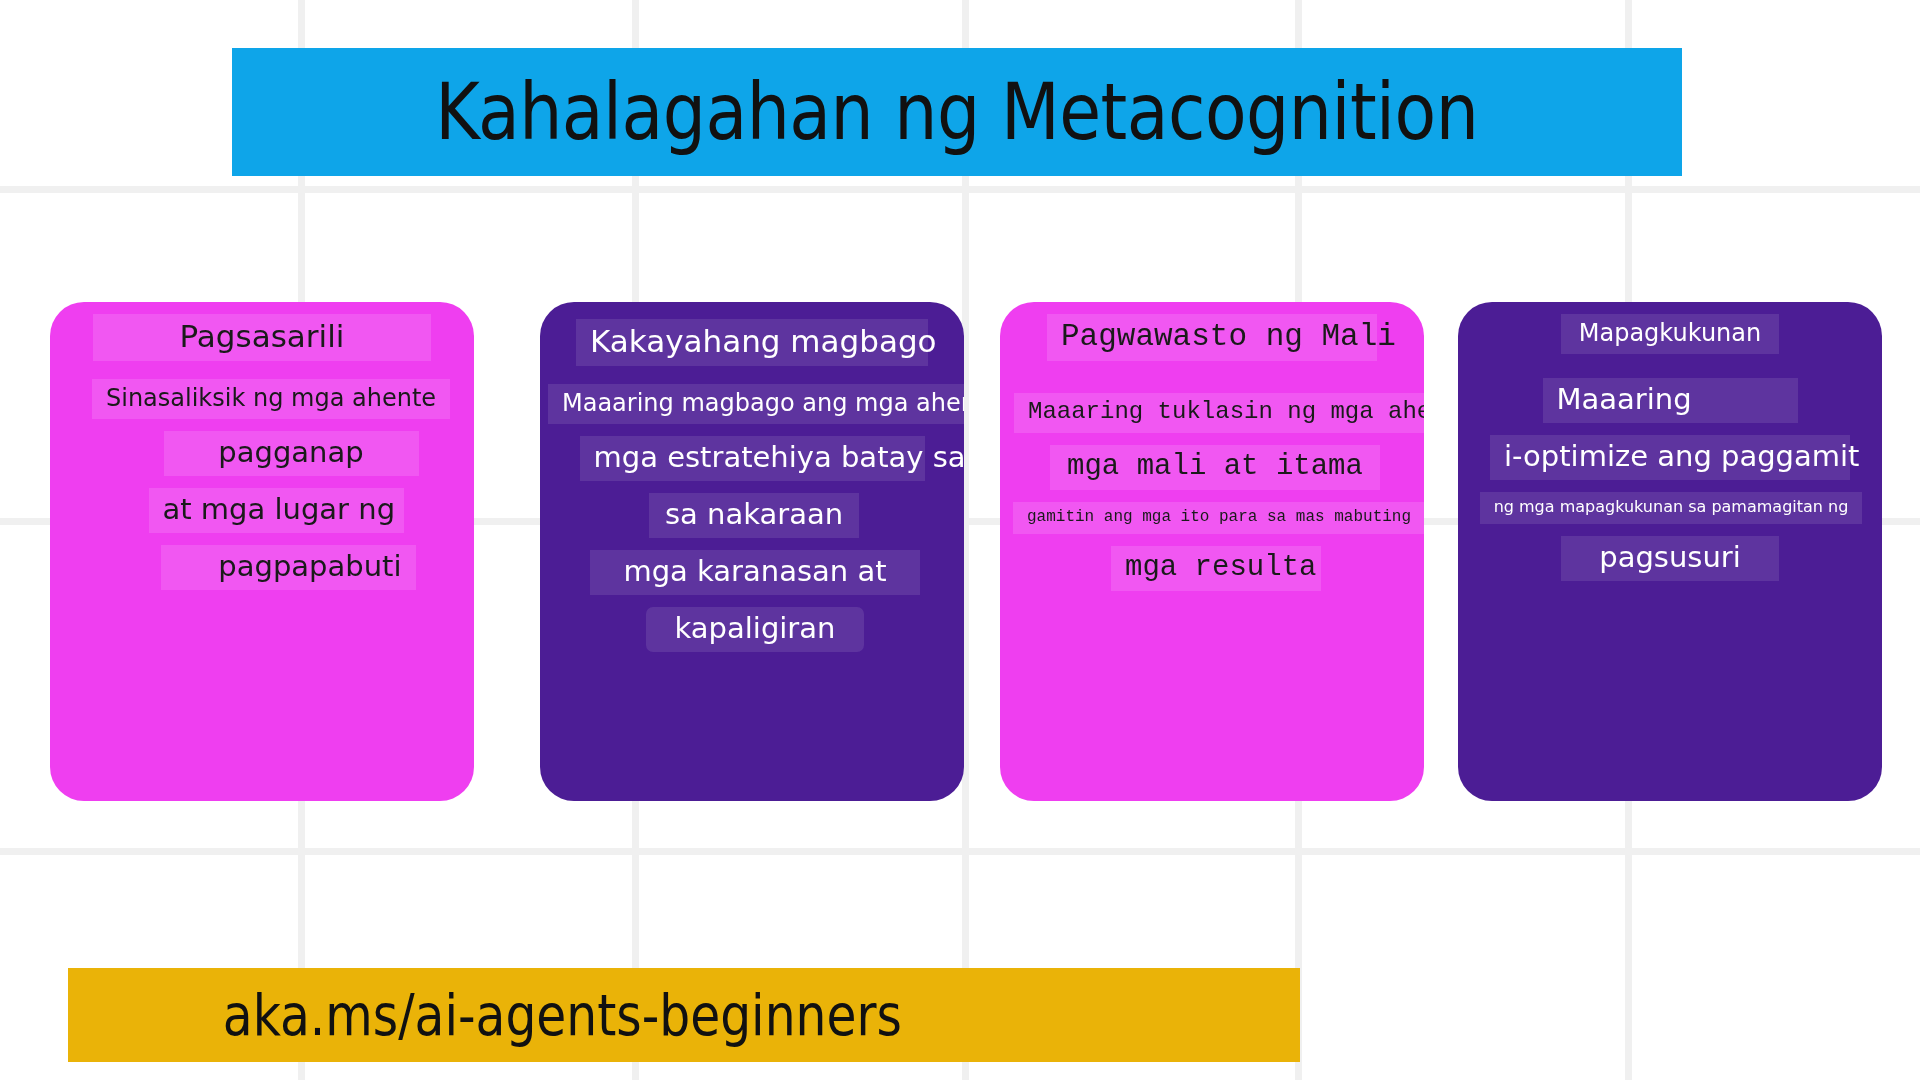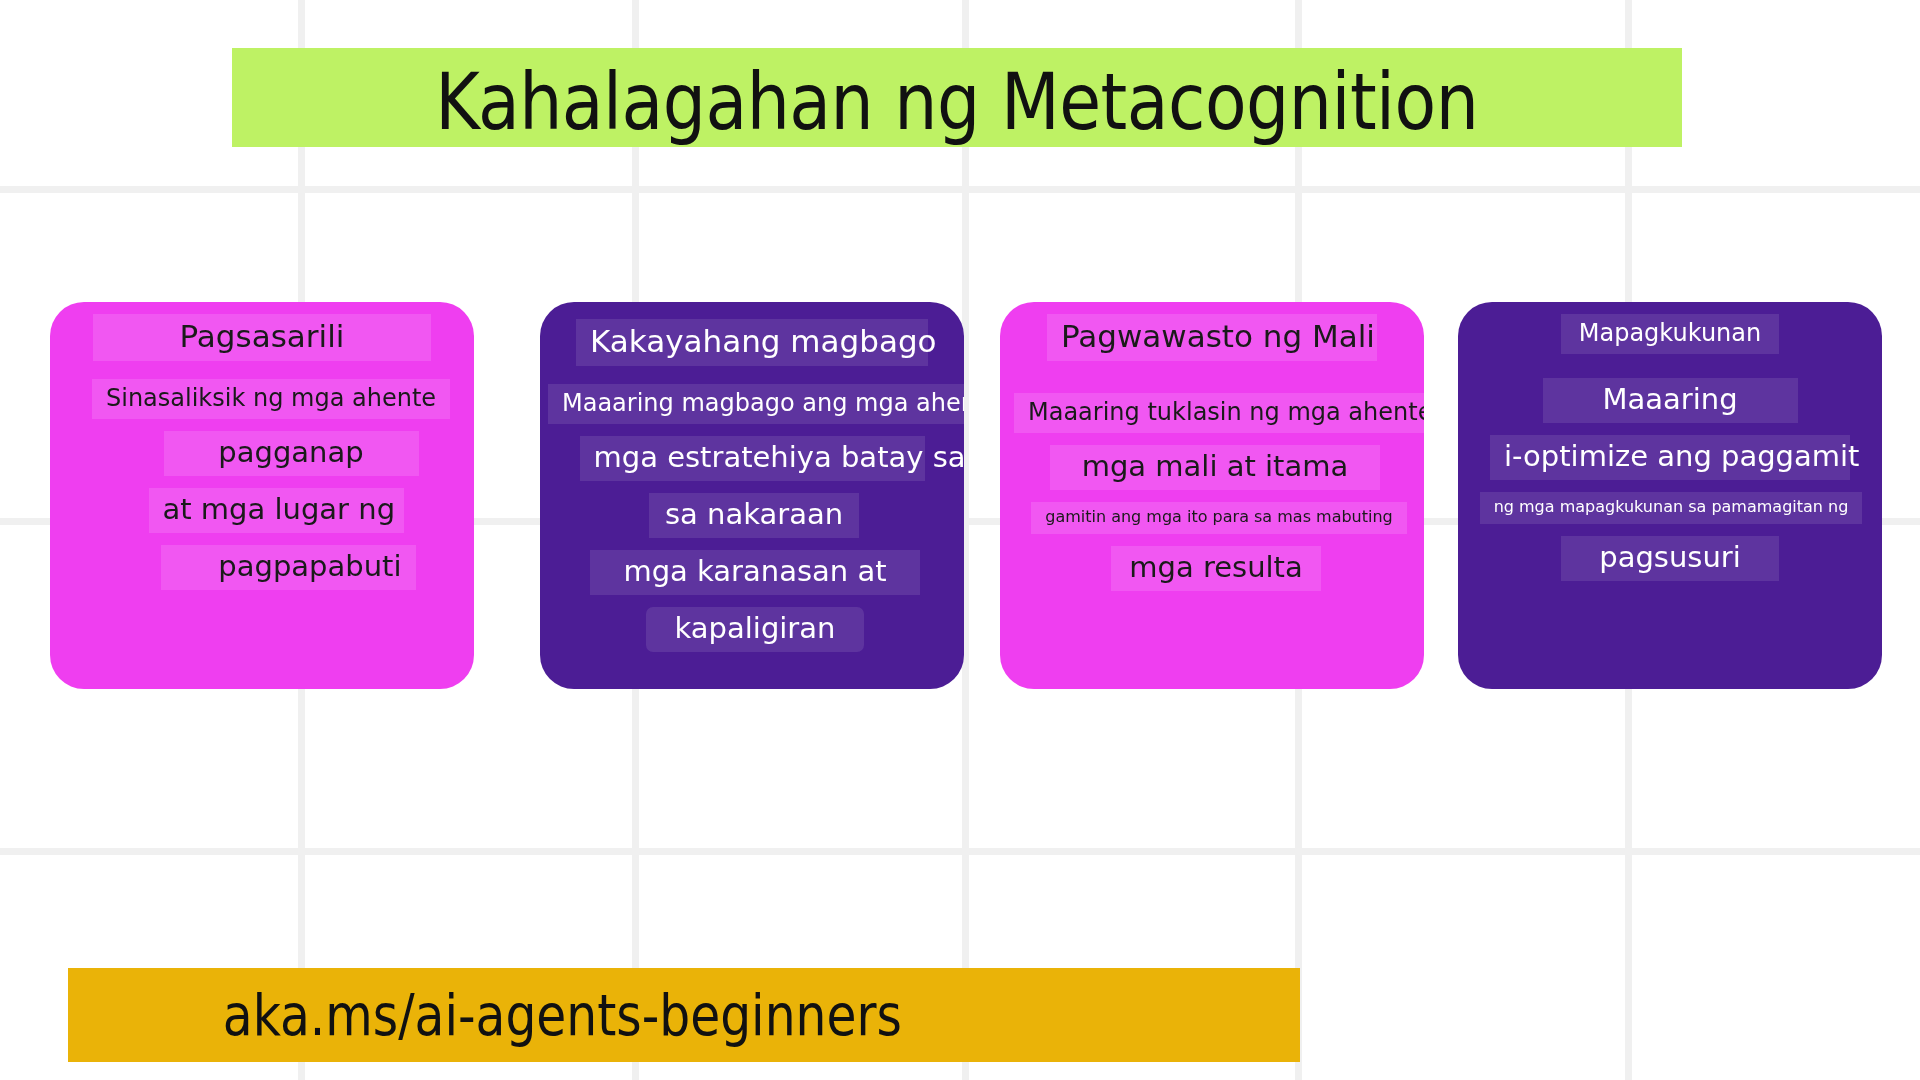--- a/index.html
+++ b/index.html
@@ -39,24 +39,24 @@
     height: 7px;
     background: #f0f0f0;
   }
 
   
   .title-banner {
     position: absolute;
     left: 232px;
     top: 48px;
     width: 1450px;
-    height: 99px;
-    background: #bef264;
-    display: flex;
-    align-items: flex-end;
+    height: 128px;
+    background: #0ea5e9;
+    display: flex;
+    align-items: center;
     justify-content: center;
   }
   .title-text {
     font-family: "DejaVu Sans Condensed", "Liberation Sans Narrow", "DejaVu Sans", sans-serif;
     font-size: 78px;
     font-weight: 400;
     color: #111111;
     letter-spacing: -0.5px;
     white-space: nowrap;
     transform: scaleX(0.97);
@@ -81,35 +81,35 @@
     margin-left: 137px;
     white-space: nowrap;
     transform: scaleX(0.95);
   }
 
   
   .card {
     position: absolute;
     top: 302px;
     width: 424px;
-    height: 387px;
+    height: 499px;
     border-radius: 34px;
     box-sizing: border-box;
     padding-top: 12px;
     display: flex;
     flex-direction: column;
     align-items: stretch;
     overflow: hidden;
   }
   .card-magenta { background: #ef3ef0; }
   .card-blue    { background: #4c1d95; }
 
   .card-1 { left: 50px; }
   .card-2 { left: 540px; }
-  .card-3 { left: 1000px; }
+  .card-3 { left: 1000px; font-family: Liberation Mono, monospace; }
   .card-4 { left: 1458px; }
 
   
   .line {
     display: flex;
     margin: 0;
     line-height: 1;
   }
   .line-inner {
     display: inline-block;
@@ -224,21 +224,21 @@
     </div>
   </div>
 
   <div class="card card-blue card-4">
     <div class="line l-center">
       <span class="line-inner hl-blue txt-light fs-medium" style="width:218px;text-align:center;">Mapagkukunan</span>
     </div>
     <div class="gap-line"></div>
     <div class="gap-line"></div>
     <div class="line l-center">
-      <span class="line-inner hl-blue txt-light fs-body" style="width:255px;text-align:center;">Maaaring</span>
+      <span class="line-inner hl-blue txt-light fs-body" style="width:255px;text-align:left;">Maaaring</span>
     </div>
     <div class="gap-line"></div>
     <div class="line l-center">
       <span class="line-inner hl-blue txt-light fs-body" style="width:360px;text-align:right;">i-optimize ang paggamit</span>
     </div>
     <div class="gap-line"></div>
     <div class="line l-center">
       <span class="line-inner hl-blue txt-light fs-small" style="margin-left:2px;">ng mga mapagkukunan sa pamamagitan ng</span>
     </div>
     <div class="gap-line"></div>

